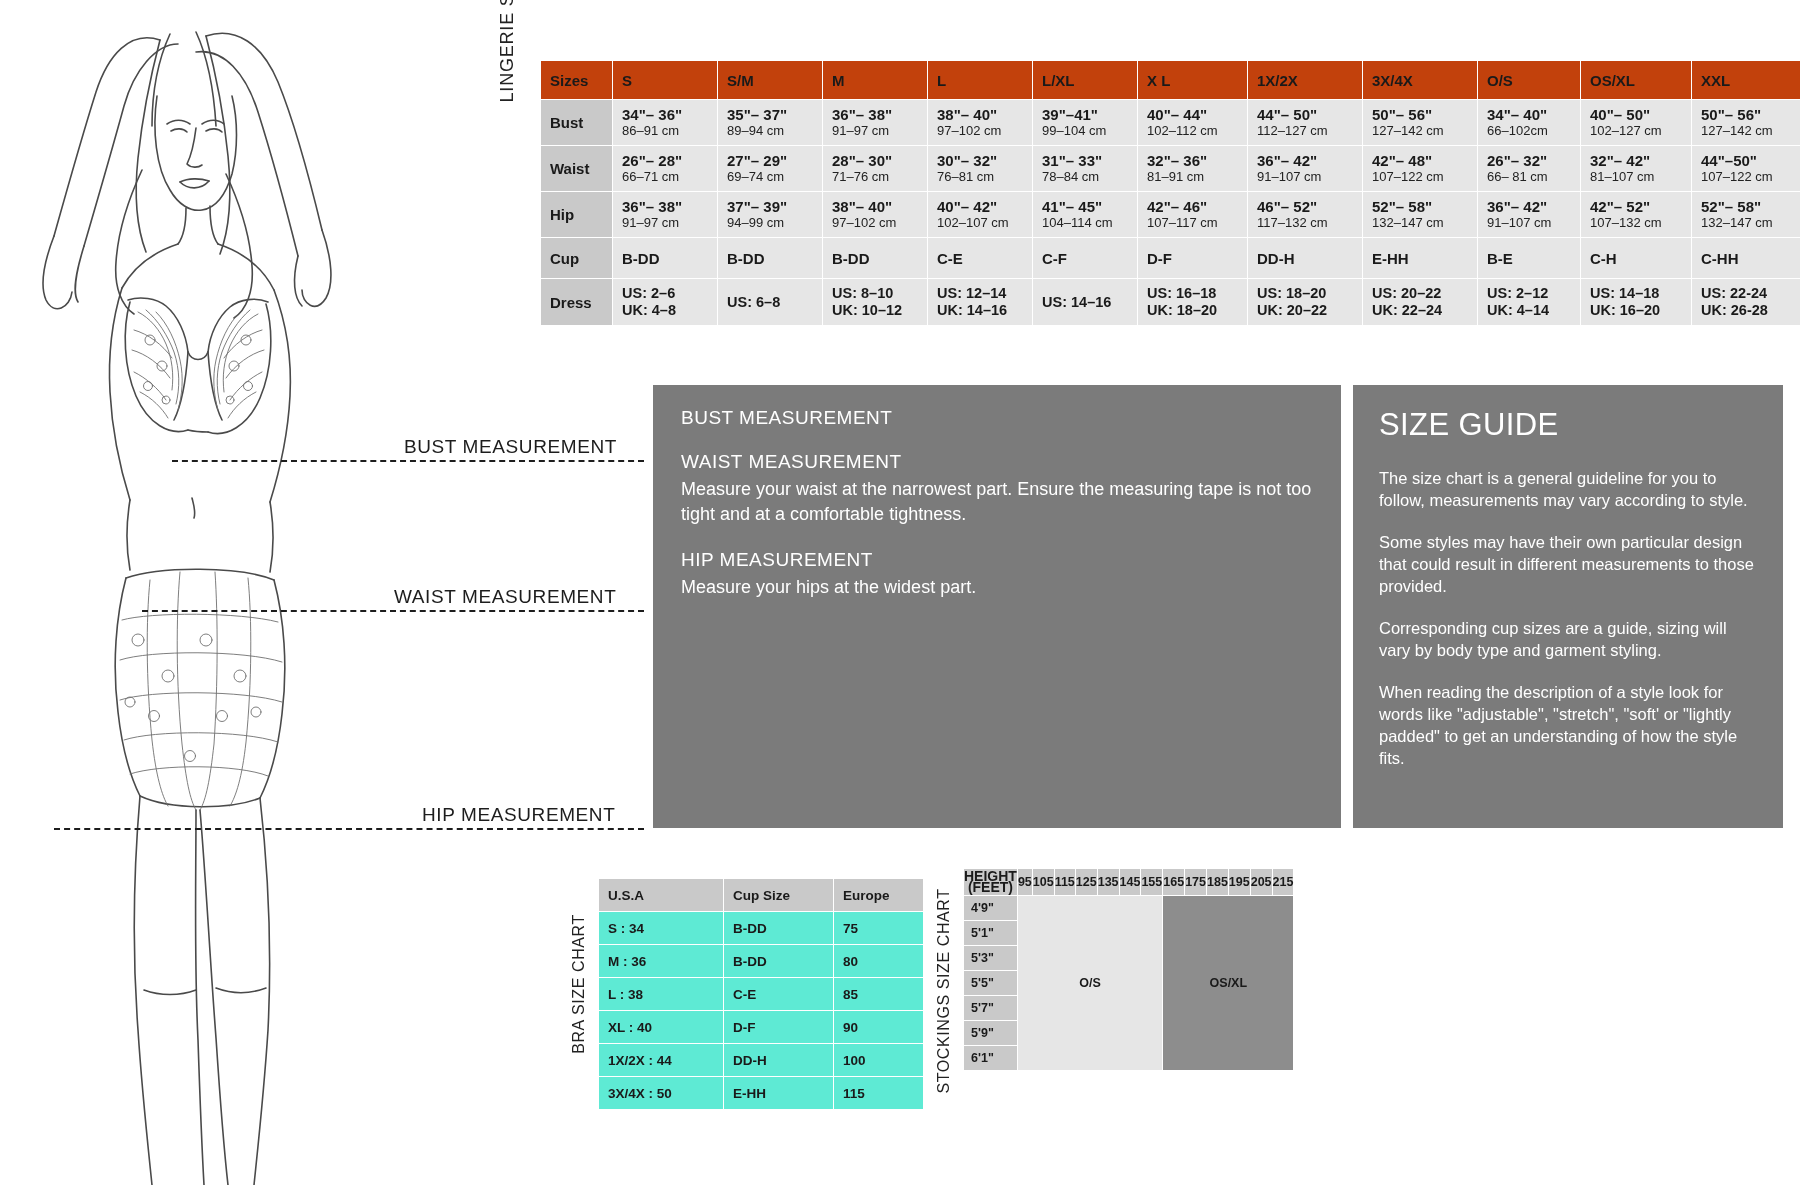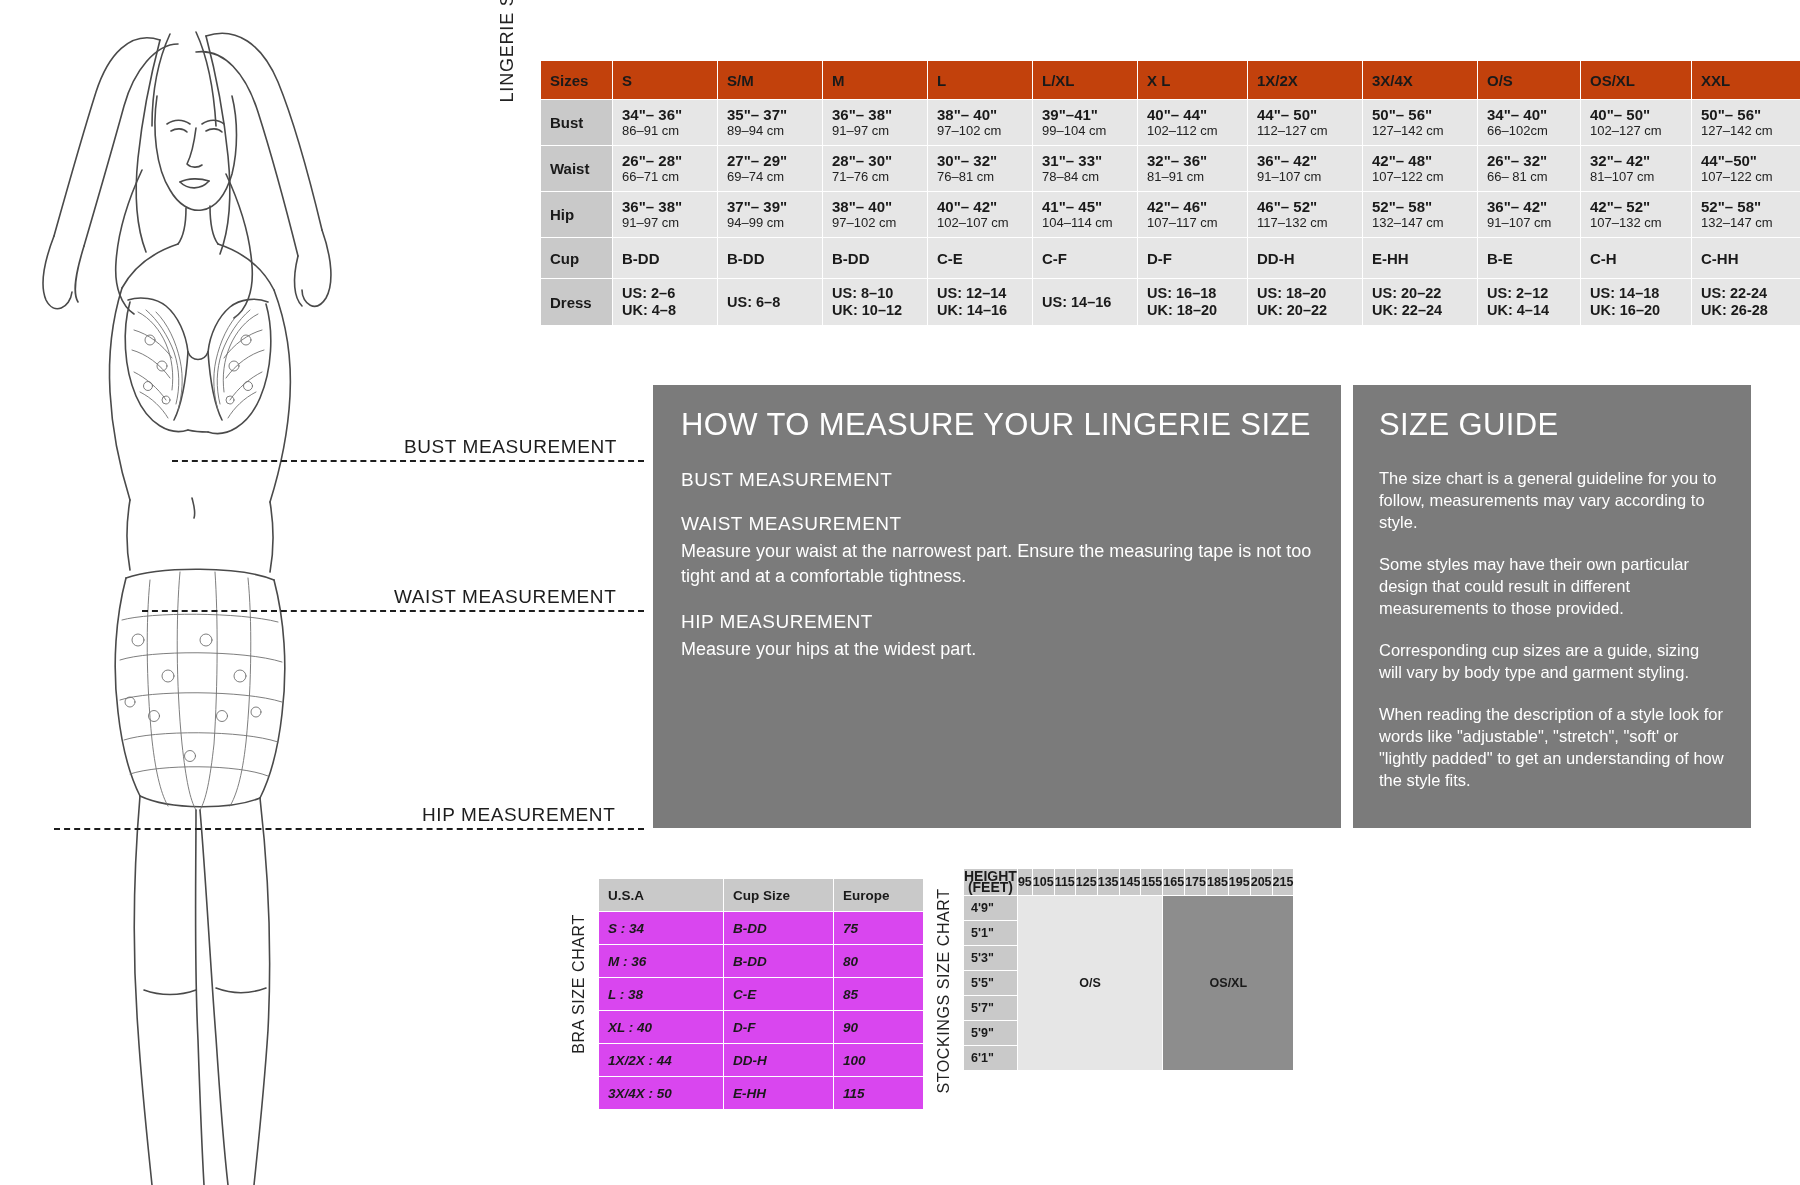--- a/index.html
+++ b/index.html
@@ -88,21 +88,21 @@
   .howto-block h3{
     margin:0 0 4px 0;font-size:19px;font-weight:normal;letter-spacing:.5px;
   }
   .howto-block p{
     margin:0;font-size:18px;line-height:25px;
   }
 
   
   #guide{
     position:absolute;left:1353px;top:385px;
-    width:398px;height:443px;
+    width:430px;height:443px;
     background:#7b7b7b;color:#ffffff;
     padding:22px 26px 0 26px;
     box-sizing:border-box;
   }
   #guide h2{
     margin:0 0 24px 0;font-size:31px;font-weight:normal;letter-spacing:.4px;
   }
   #guide p{
     margin:0 0 20px 0;font-size:16.5px;line-height:22px;
   }
@@ -117,21 +117,21 @@
     font-size:16px;letter-spacing:.6px;color:#222;
     text-align:center;
   }
   #bra-table{position:absolute;left:28px;top:0;table-layout:fixed;width:325px;}
   #bra-table th,#bra-table td{
     border:1px solid #ffffff;
     font-size:13.5px;font-weight:bold;
     padding:6px 9px;height:20px;text-align:left;
   }
   #bra-table thead th{background:#c9c9c9;}
-  #bra-table tbody td{background:#d946ef;font-style:italic;}
+  #bra-table tbody td{background:#5eead4;}
 
   
   #stock-wrap{position:absolute;left:935px;top:868px;}
   #stock-side-label{
     position:absolute;left:0px;top:246px;
     width:246px;
     transform:rotate(-90deg);
     transform-origin:0 0;
     font-size:16px;letter-spacing:.6px;color:#222;
     text-align:center;
@@ -511,21 +511,20 @@
         <td>
             <span class="l1">US: 22-24</span>
             <span class="l1">UK: 26-28</span>
           </td>
       </tr>
     </tbody>
   </table>
 </div>
 
 <div id="howto">
-  <h2>HOW TO MEASURE YOUR LINGERIE SIZE</h2>
   <div class="howto-block">
     <h3>BUST MEASUREMENT</h3>
   </div>
   <div class="howto-block">
     <h3>WAIST MEASUREMENT</h3>
     <p>Measure your waist at the narrowest part. Ensure the measuring tape is not too tight and at a comfortable tightness.</p>
   </div>
   <div class="howto-block">
     <h3>HIP MEASUREMENT</h3>
     <p>Measure your hips at the widest part.</p>

